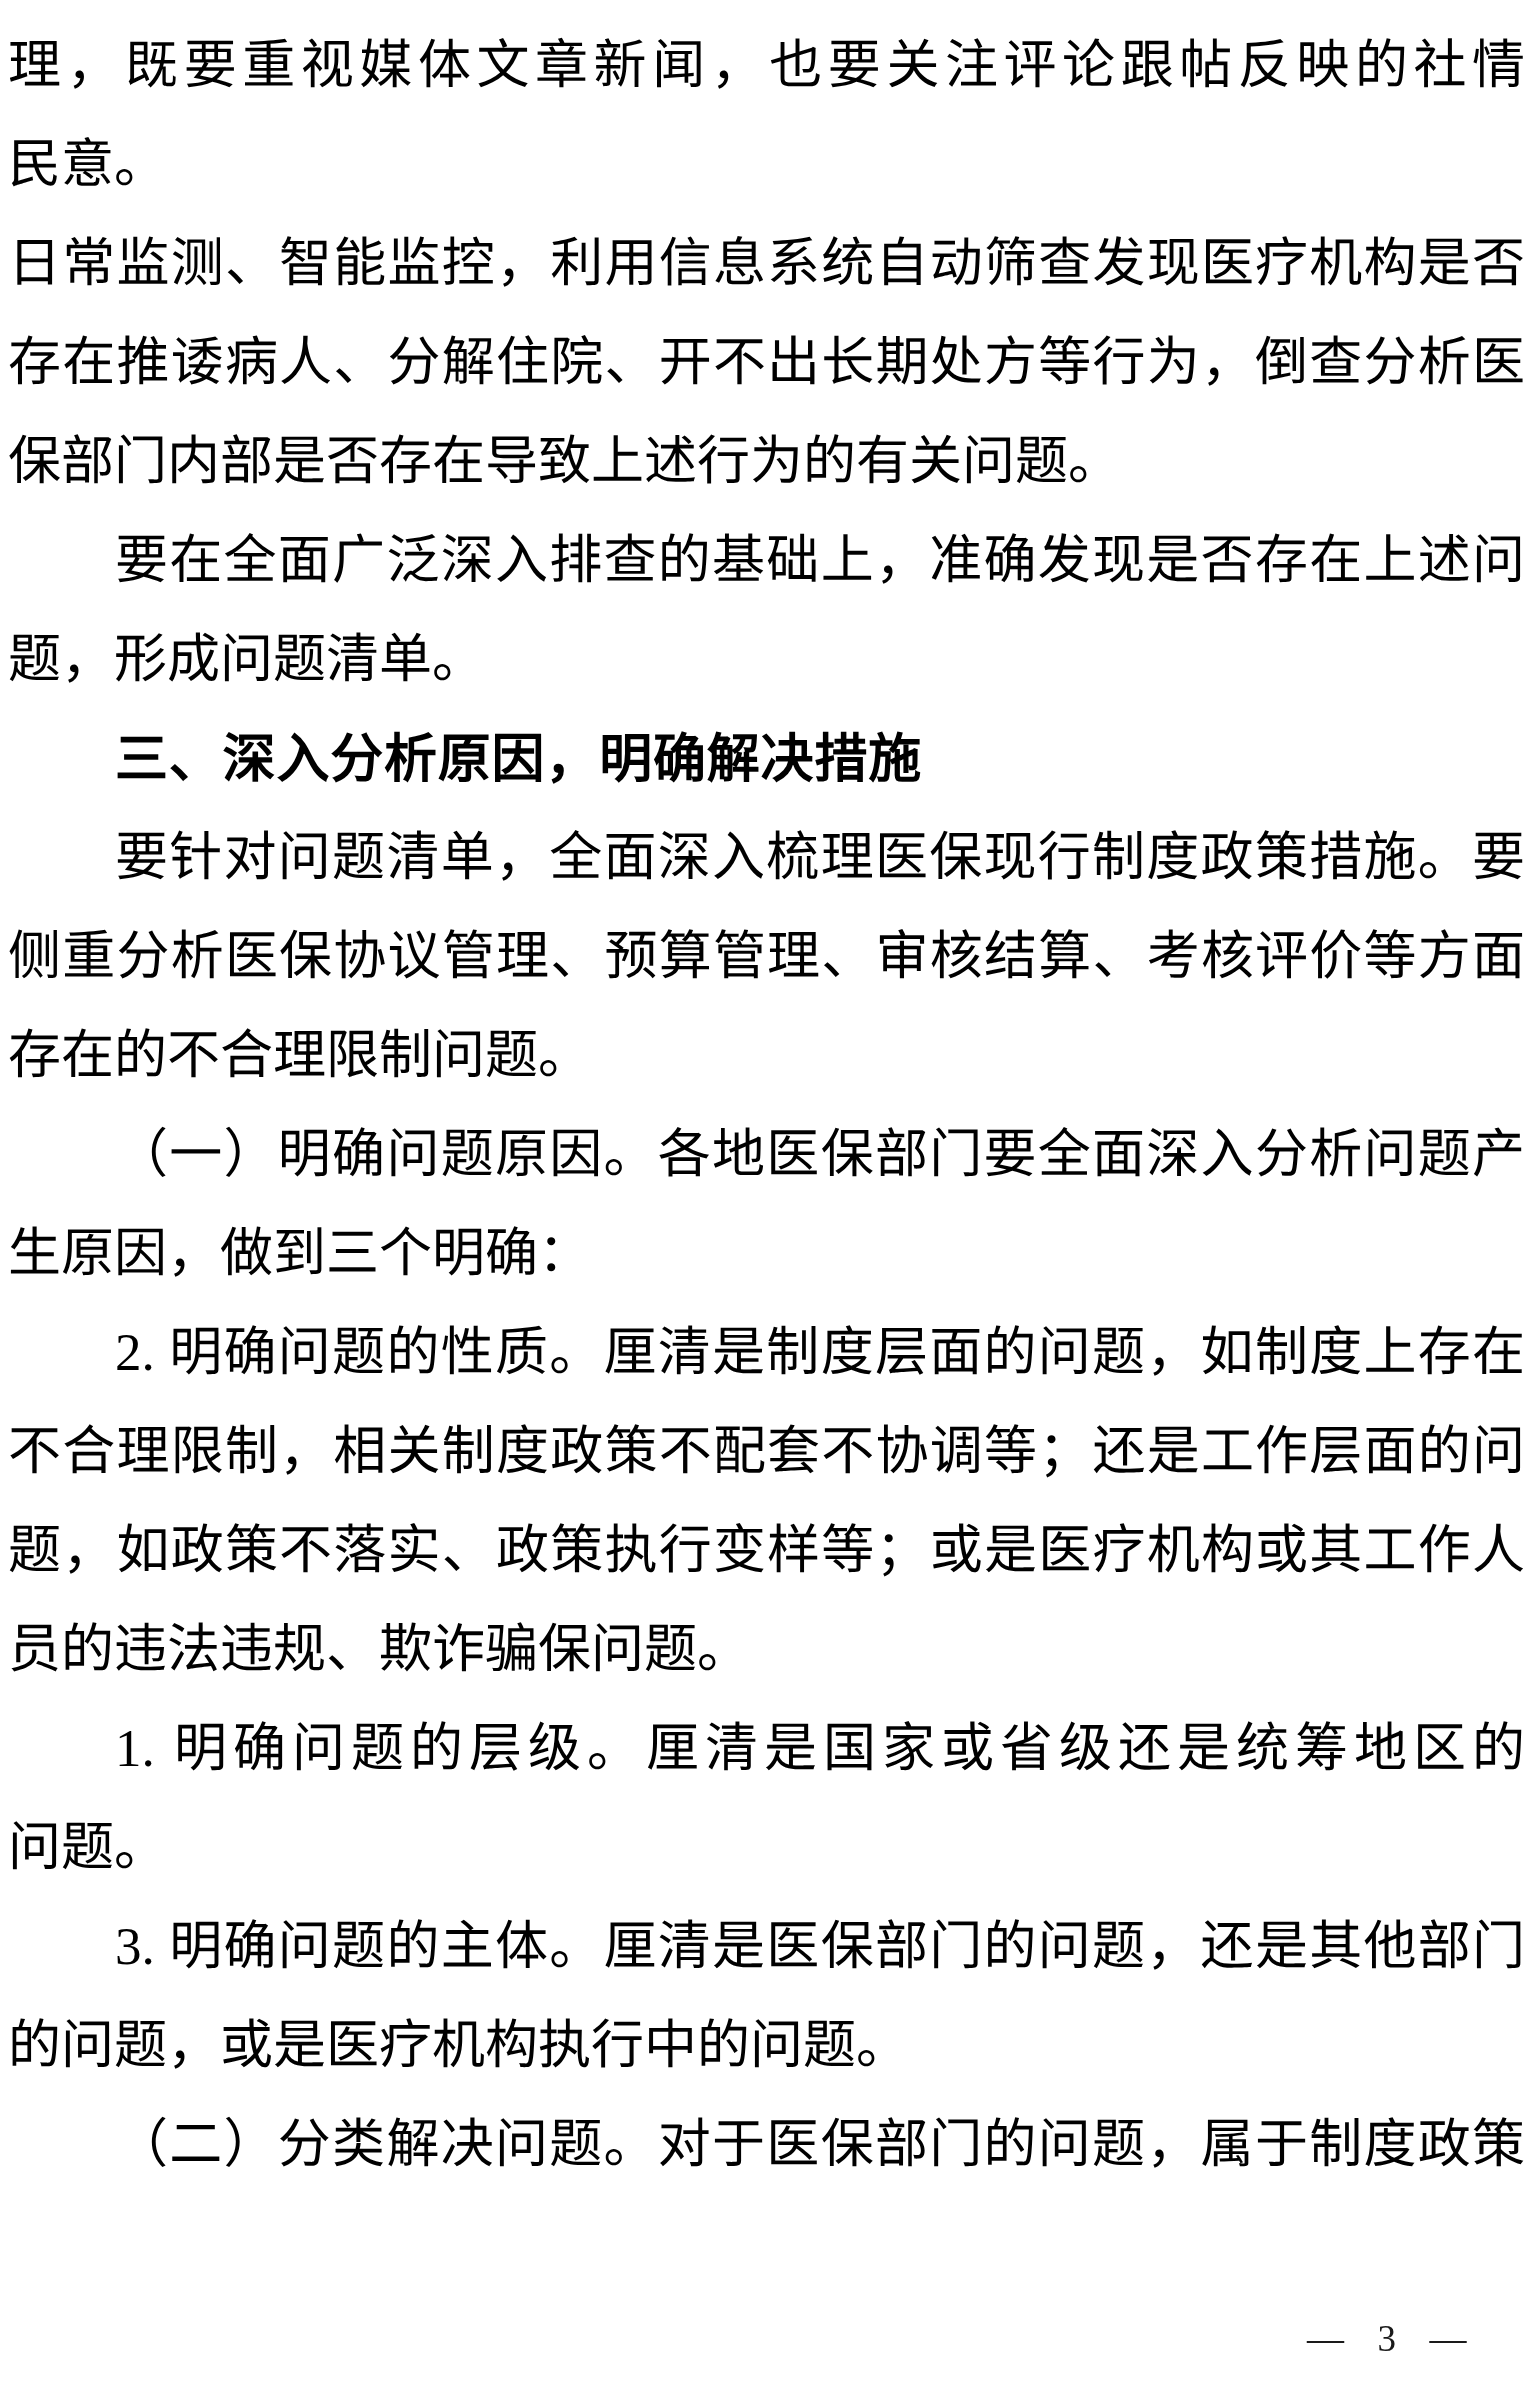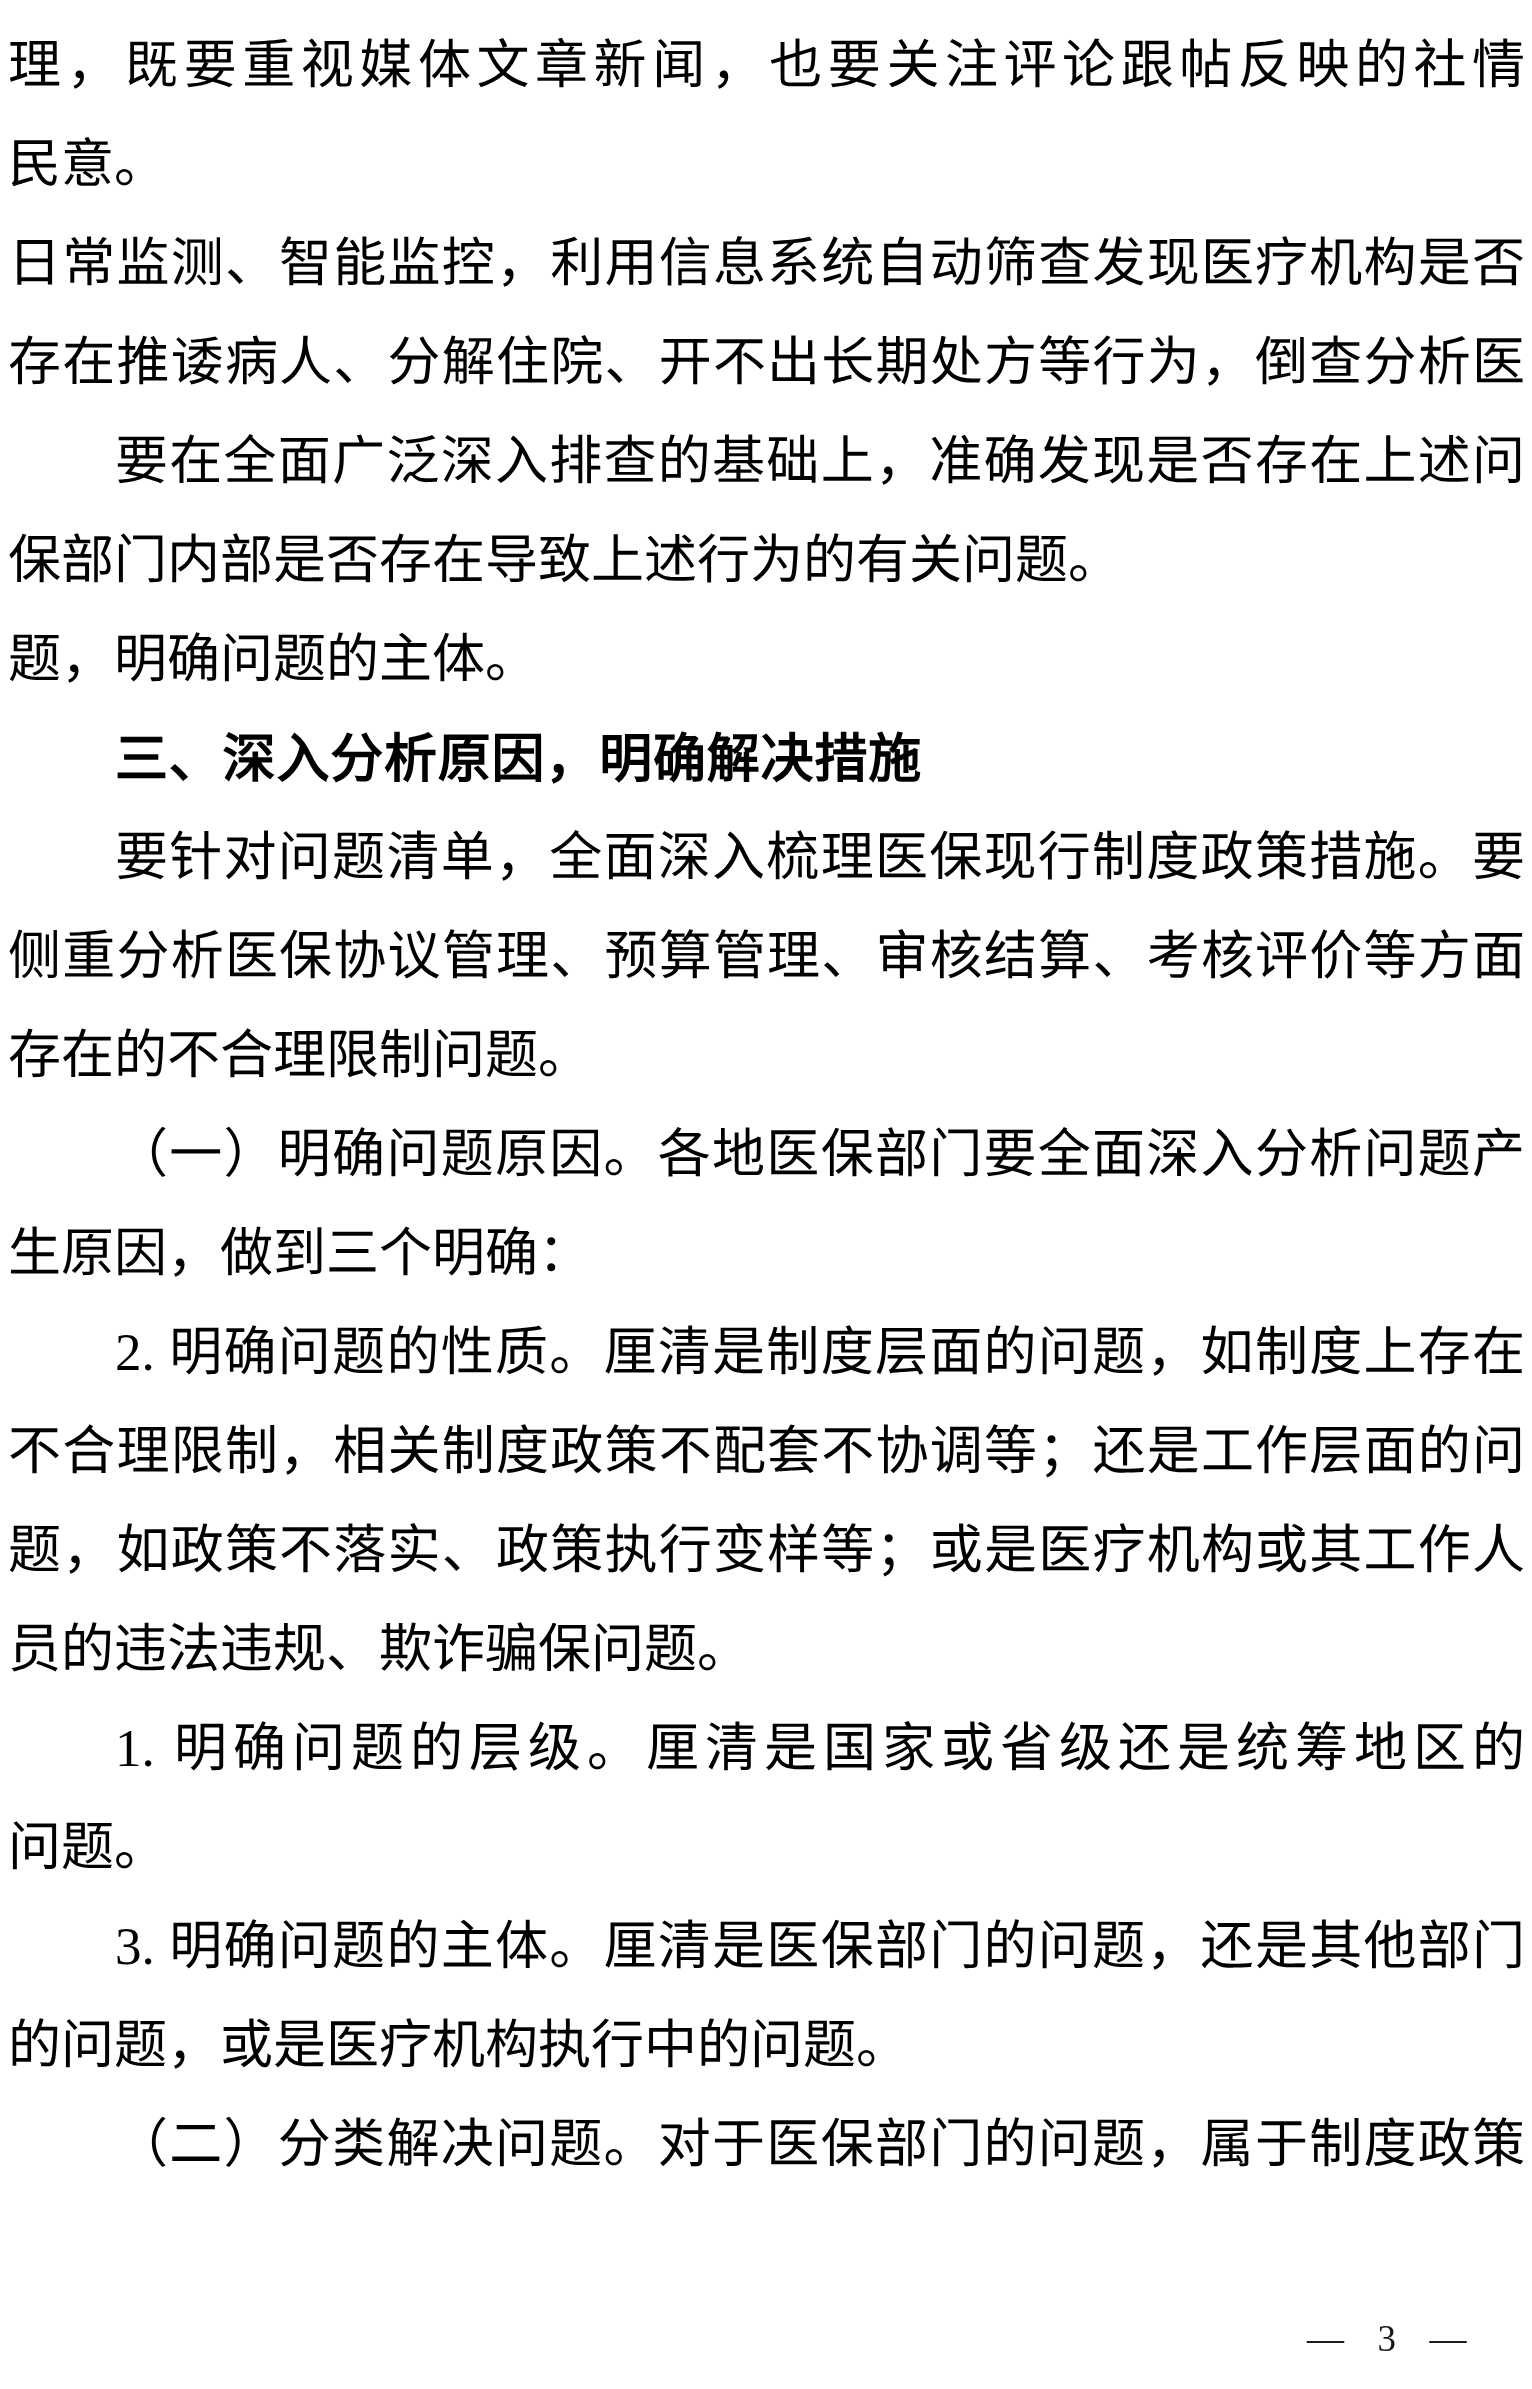--- a/index.html
+++ b/index.html
@@ -58,24 +58,24 @@
 </head>
 <body>
 
 <div class="page">
 
   <div class="ln just">理，既要重视媒体文章新闻，也要关注评论跟帖反映的社情</div>
   <div class="ln">民意。</div>
 
   <div class="ln just">日常监测、智能监控，利用信息系统自动筛查发现医疗机构是否</div>
   <div class="ln just">存在推诿病人、分解住院、开不出长期处方等行为，倒查分析医</div>
+  <div class="ln">保部门内部是否存在导致上述行为的有关问题。</div>
+
   <div class="ln just ind">要在全面广泛深入排查的基础上，准确发现是否存在上述问</div>
-
-  <div class="ln">保部门内部是否存在导致上述行为的有关问题。</div>
-  <div class="ln">题，明确问题的主体。</div>
+  <div class="ln">题，形成问题清单。</div>
 
   <div class="ln heading ind">三、深入分析原因，明确解决措施</div>
 
   <div class="ln just ind">要针对问题清单，全面深入梳理医保现行制度政策措施。要</div>
   <div class="ln just">侧重分析医保协议管理、预算管理、审核结算、考核评价等方面</div>
   <div class="ln">存在的不合理限制问题。</div>
 
   <div class="ln just ind">（一）明确问题原因。各地医保部门要全面深入分析问题产</div>
   <div class="ln">生原因，做到三个明确：</div>
 

